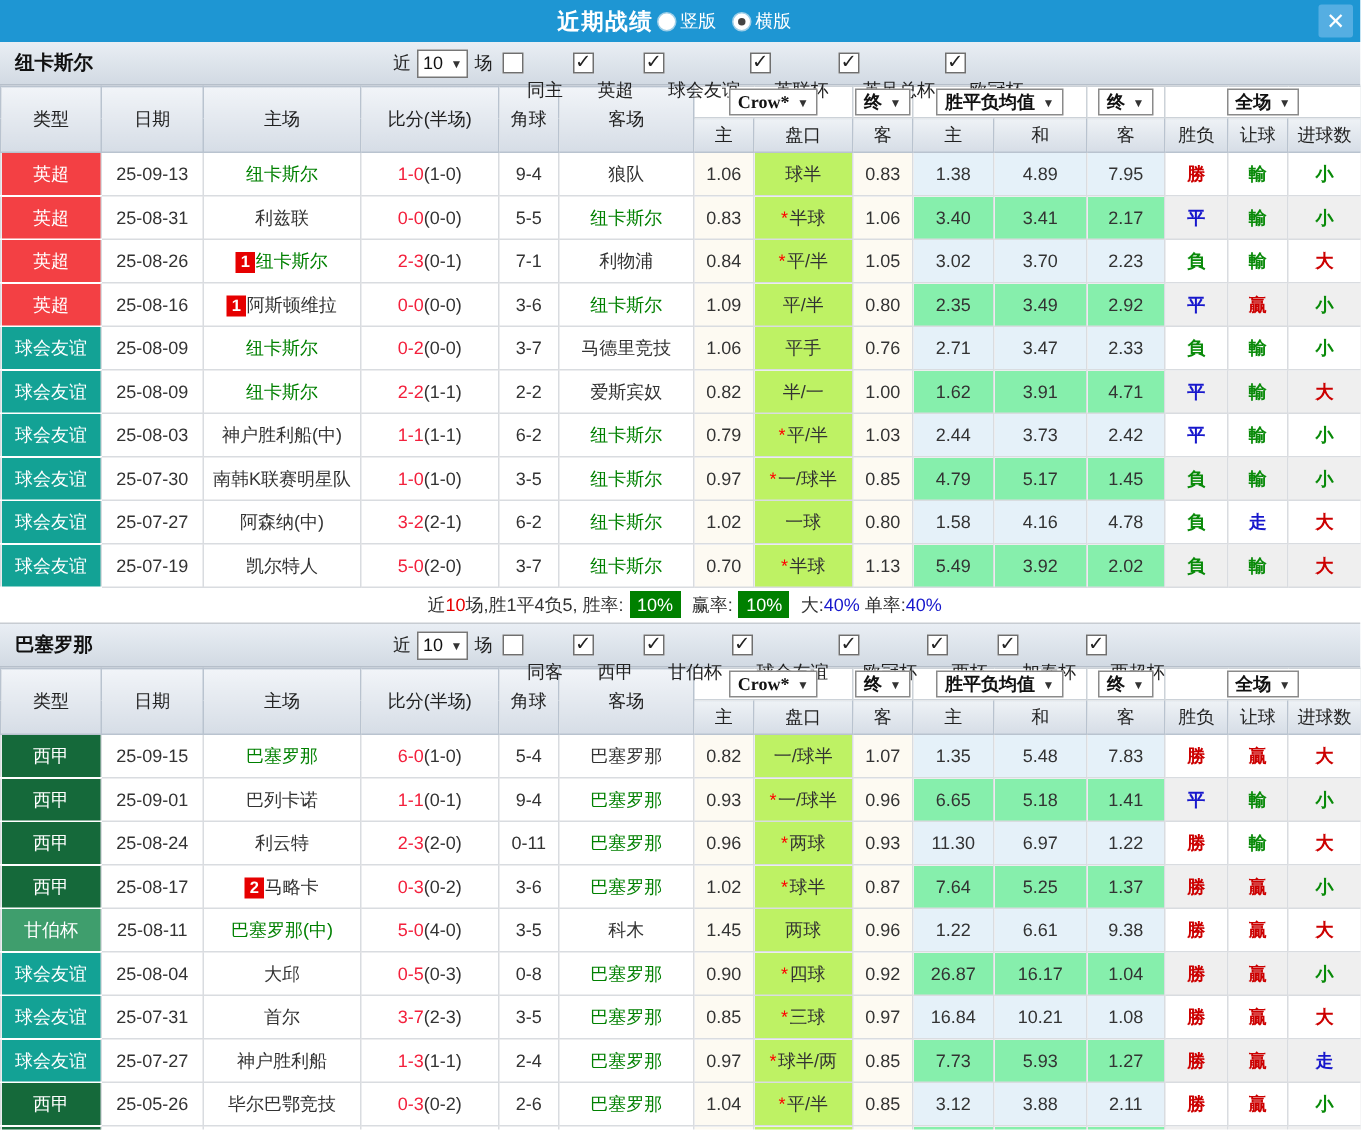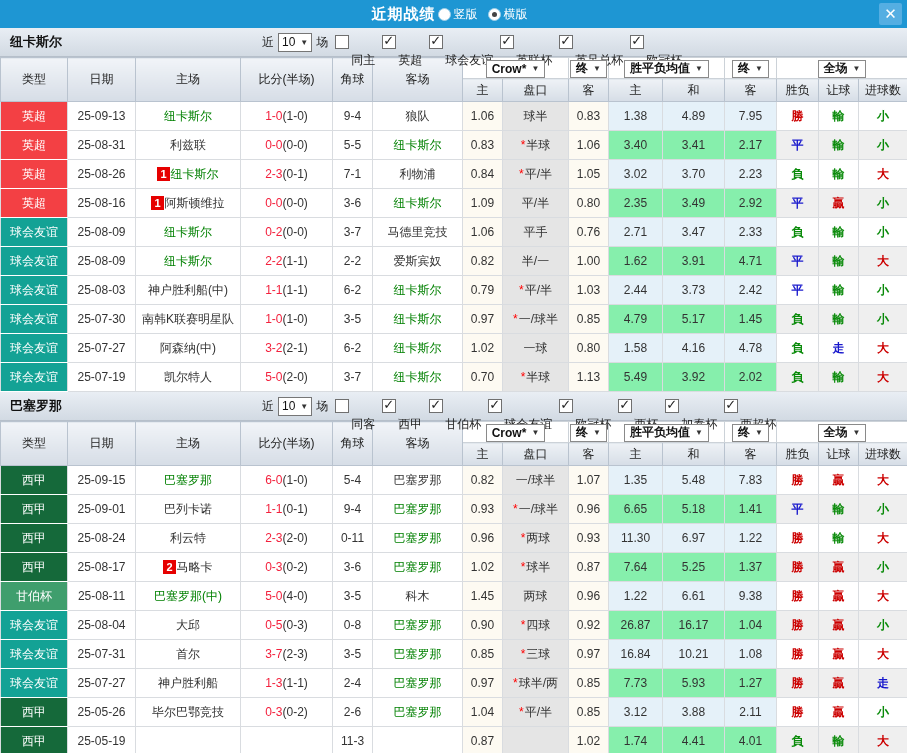--- a/index.html
+++ b/index.html
@@ -55,31 +55,31 @@
   
   table{border-collapse:collapse;table-layout:fixed;width:907px;}
   th,td{overflow:hidden;white-space:nowrap;text-align:center;padding:0;}
   th.hcol{
     background:linear-gradient(#f1f4f8,#d6dde6);border:1px solid #b9c3cf;
     font-weight:normal;font-size:12px;color:#222;
   }
   th.hdd{background:#fff;border:1px solid #ccd2d8;height:20px;}
   .dd-btn{
     display:inline-flex;align-items:center;border:1px solid #8a8a8a;background:#fff;
-    height:16px;padding:0 5px;font-size:12px;color:#111;cursor:pointer;
+    height:16px;padding:0 5px;font-size:12px;color:#111;cursor:pointer;font-family:Liberation Serif, serif;
   }
   .dd-btn .arrow{margin-left:5px;}
   th.hsub{
     background:linear-gradient(#eef2f6,#d6dde6);border:1px solid #b9c3cf;
     font-weight:normal;font-size:12px;color:#222;height:22px;
   }
   td{border:1px solid #d9dce0;font-size:12px;color:#333;height:28px;}
   td.type{color:#fff;border-bottom:1px solid #fff;border-top:1px solid #fff;}
   td.odds{background:#fdfaf2;}
-  td.line{background:#e5e5e5;}
+  td.line{background:#bef264;}
   td.avg{background:#e5f1f9;}
   tr.even td.avg{background:#86efac;}
   td.out{font-weight:bold;}
   tr.even td.out{background:#efefef;}
   .star{color:#f00;margin-right:1px;}
   .score-ft{color:#f3203c;}
   .half{color:#333;}
   .green-team{color:#008000;}
   .rank-badge{
     display:inline-block;background:#e60000;color:#fff;font-size:11px;
@@ -356,20 +356,21 @@
             <td class="odds">1.13</td>
             <td class="avg">5.49</td>
             <td class="avg">3.92</td>
             <td class="avg">2.02</td>
             <td class="out" style="color: rgb(9, 138, 9);">負</td>
             <td class="out" style="color: rgb(9, 138, 9);">輸</td>
             <td class="out" style="color: rgb(204, 0, 0);">大</td>
           </tr>
         </tbody>
       </table>
+      <div class="summary"><span>近</span><span class="red">10</span><span>场,胜1平4负5, 胜率:</span><span class="badge">10%</span><span> 赢率:</span><span class="badge">10%</span><span> 大:</span><span class="blue">40%</span><span> 单率:</span><span class="blue">40%</span></div>
     </div>
     <div class="section">
       <div class="sec-head">
         <span class="team">巴塞罗那</span>
         <span class="filters">
           <span>近</span>
           <span class="select-box">
             <span class="val">10</span>
             <span class="arrow">▼</span>
           </span>

